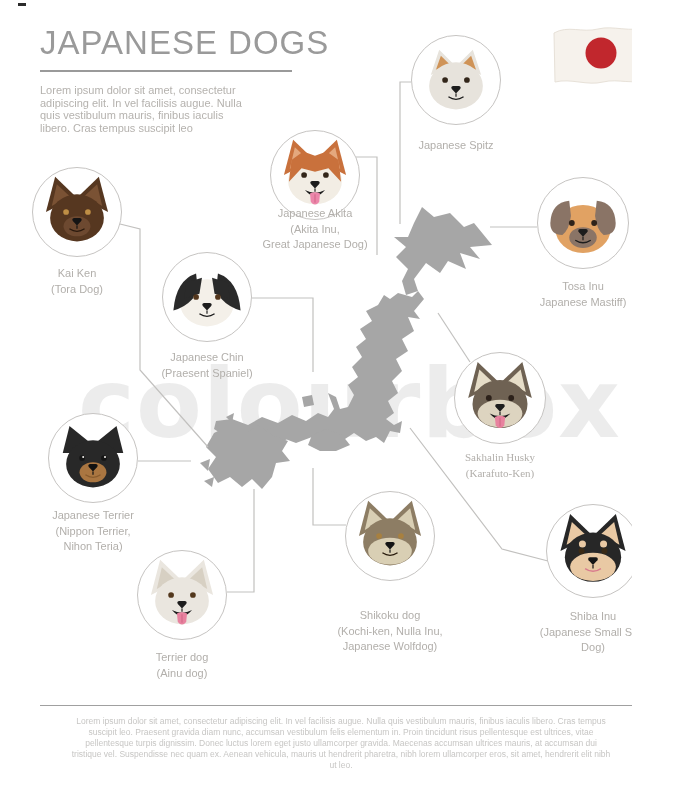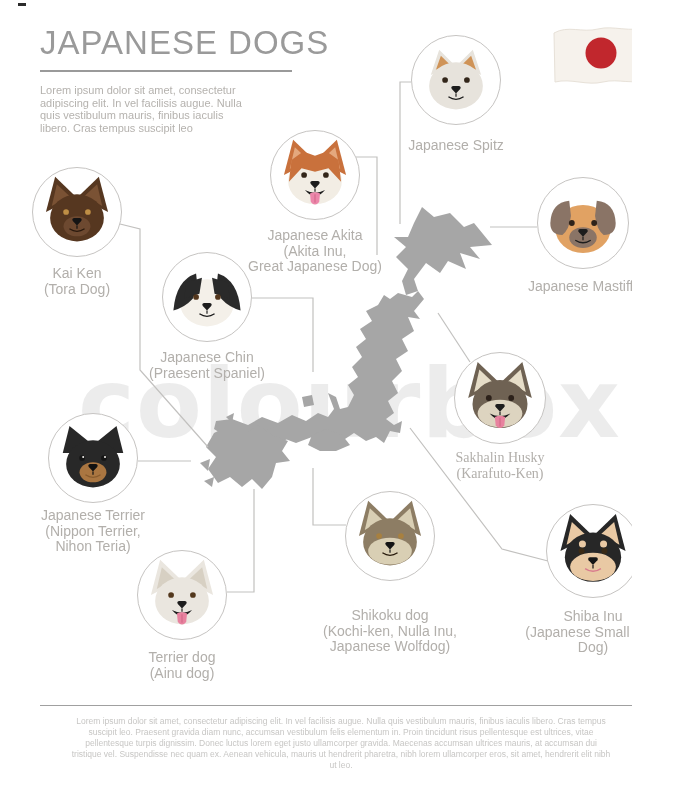--- a/index.html
+++ b/index.html
@@ -13,21 +13,21 @@
          color:#b5b2ae;}
   #flag{position:absolute;left:552px;top:20px;}
   #watermark{position:absolute;left:78px;top:348px;font-size:96px;font-weight:bold;
              font-family:"DejaVu Sans",sans-serif;color:rgba(120,120,120,0.14);letter-spacing:1px;
              z-index:0;white-space:nowrap;}
   #map-svg{position:absolute;left:200px;top:195px;z-index:1;}
   #connectors{position:absolute;left:0;top:0;z-index:1;}
   .breed-circle{position:absolute;background:#ffffff;border:1.3px solid #c6c4c2;border-radius:50%;
                 box-sizing:border-box;z-index:2;overflow:hidden;}
   .breed-circle svg{display:block;margin:2px auto 0 auto;}
-  .breed-label{position:absolute;width:200px;text-align:center;font-size:14px;line-height:15.5px;
+  .breed-label{position:absolute;width:200px;text-align:center;font-size:11px;line-height:15.5px;
                color:#b2afab;z-index:2;}
   #footer-rule{position:absolute;left:40px;top:705px;width:602px;height:0;border-top:1px solid #a0a0a0;}
   #footer{position:absolute;left:71px;top:716px;width:540px;margin:0;text-align:center;
           font-size:8.5px;line-height:11px;color:#c7c6c4;}
 </style>
 </head>
 <body>
 
 <div id="page">
 
@@ -108,21 +108,21 @@
           <circle cx="37" cy="50" r="3.4" fill="#33261a"></circle>
           <circle cx="63" cy="50" r="3.4" fill="#33261a"></circle>
           <rect x="44.5" y="57" width="11" height="4" rx="2" fill="#1d1d1d"></rect>
           <polygon points="44.5,60 55.5,60 50,66" fill="#1d1d1d"></polygon>
           <path d="M50,66 L50,70" stroke="#1d1d1d" stroke-width="1.4" fill="none"></path>
           <path d="M38,68 Q50,82 62,68 Q50,74 38,68" fill="#1d1d1d"></path>
           <path d="M44,72 Q50,69 56,72 L55,82 Q50,88 45,82 Z" fill="#ec86aa"></path>
           <path d="M50,73 L50,83" stroke="#c9607f" stroke-width="1" fill="none"></path>
         </svg>
       </div>
-      <div class="breed-label" style="left: 215px; top: 206px; margin-top: 22px;">
+      <div class="breed-label" style="left: 215px; top: 206px;">
         <div>Japanese Akita</div>
         <div>(Akita Inu,</div>
         <div>Great Japanese Dog)</div>
       </div>
       <div class="breed-circle" style="left: 32px; top: 167px; width: 90px; height: 90px;">
         <svg viewBox="0 0 100 100" width="84" height="84">
           <polygon points="13,50 24,8 49,32" fill="#563720"></polygon>
           <polygon points="87,50 76,8 51,32" fill="#563720"></polygon>
           <polygon points="20,43 26,17 41,31" fill="#7a5234"></polygon>
           <polygon points="80,43 74,17 59,31" fill="#7a5234"></polygon>
@@ -167,20 +167,21 @@
           <ellipse cx="50" cy="67" rx="16" ry="12" fill="#8a7466"></ellipse>
           <circle cx="37" cy="50" r="3.4" fill="#2f231a"></circle>
           <circle cx="63" cy="50" r="3.4" fill="#2f231a"></circle>
           <rect x="44.5" y="57" width="11" height="4" rx="2" fill="#1d1d1d"></rect>
           <polygon points="44.5,60 55.5,60 50,66" fill="#1d1d1d"></polygon>
           <path d="M50,66 L50,70" stroke="#1d1d1d" stroke-width="1.4" fill="none"></path>
           <path d="M41,70 Q50,76 59,70" stroke="#1d1d1d" stroke-width="1.6" fill="none"></path>
         </svg>
       </div>
       <div class="breed-label" style="left: 483px; top: 279px;">
+        <div>Tosa Inu</div>
         <div>Japanese Mastiff)</div>
       </div>
       <div class="breed-circle" style="left: 454px; top: 352px; width: 92px; height: 92px;">
         <svg viewBox="0 0 100 100" width="86" height="86">
           <polygon points="13,50 24,8 49,32" fill="#6f6253"></polygon>
           <polygon points="87,50 76,8 51,32" fill="#6f6253"></polygon>
           <polygon points="20,43 26,17 41,31" fill="#e6ddc8"></polygon>
           <polygon points="80,43 74,17 59,31" fill="#e6ddc8"></polygon>
           <ellipse cx="50" cy="57" rx="32" ry="28" fill="#6f6253"></ellipse>
           <ellipse cx="50" cy="68" rx="26" ry="16" fill="#ddd4c0"></ellipse>

